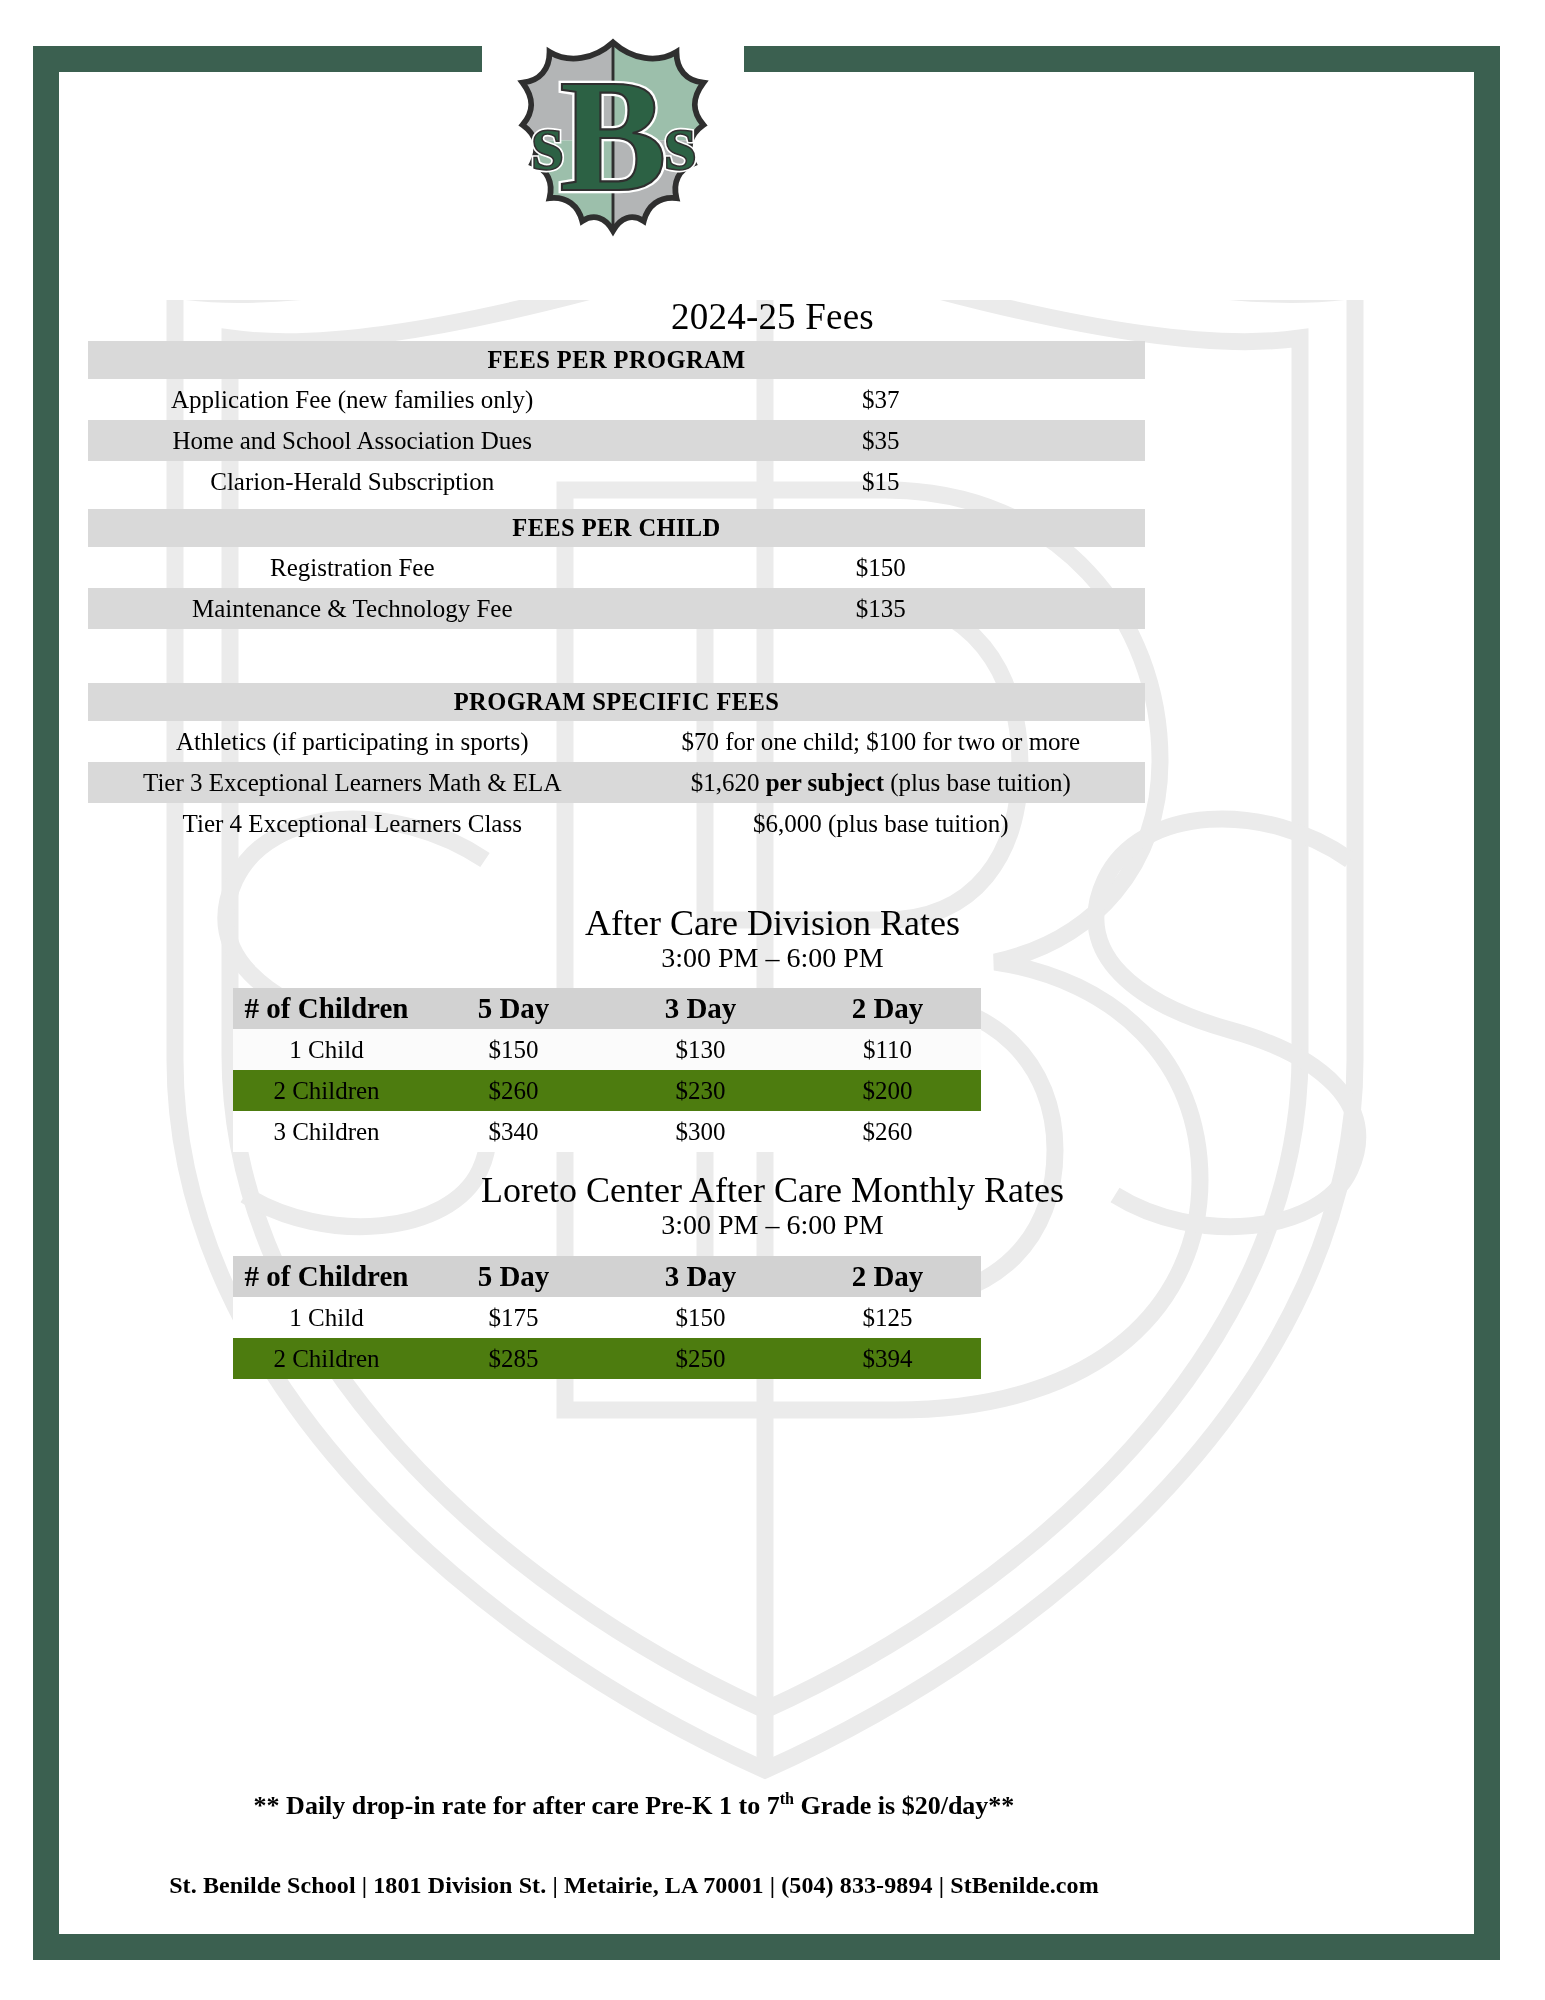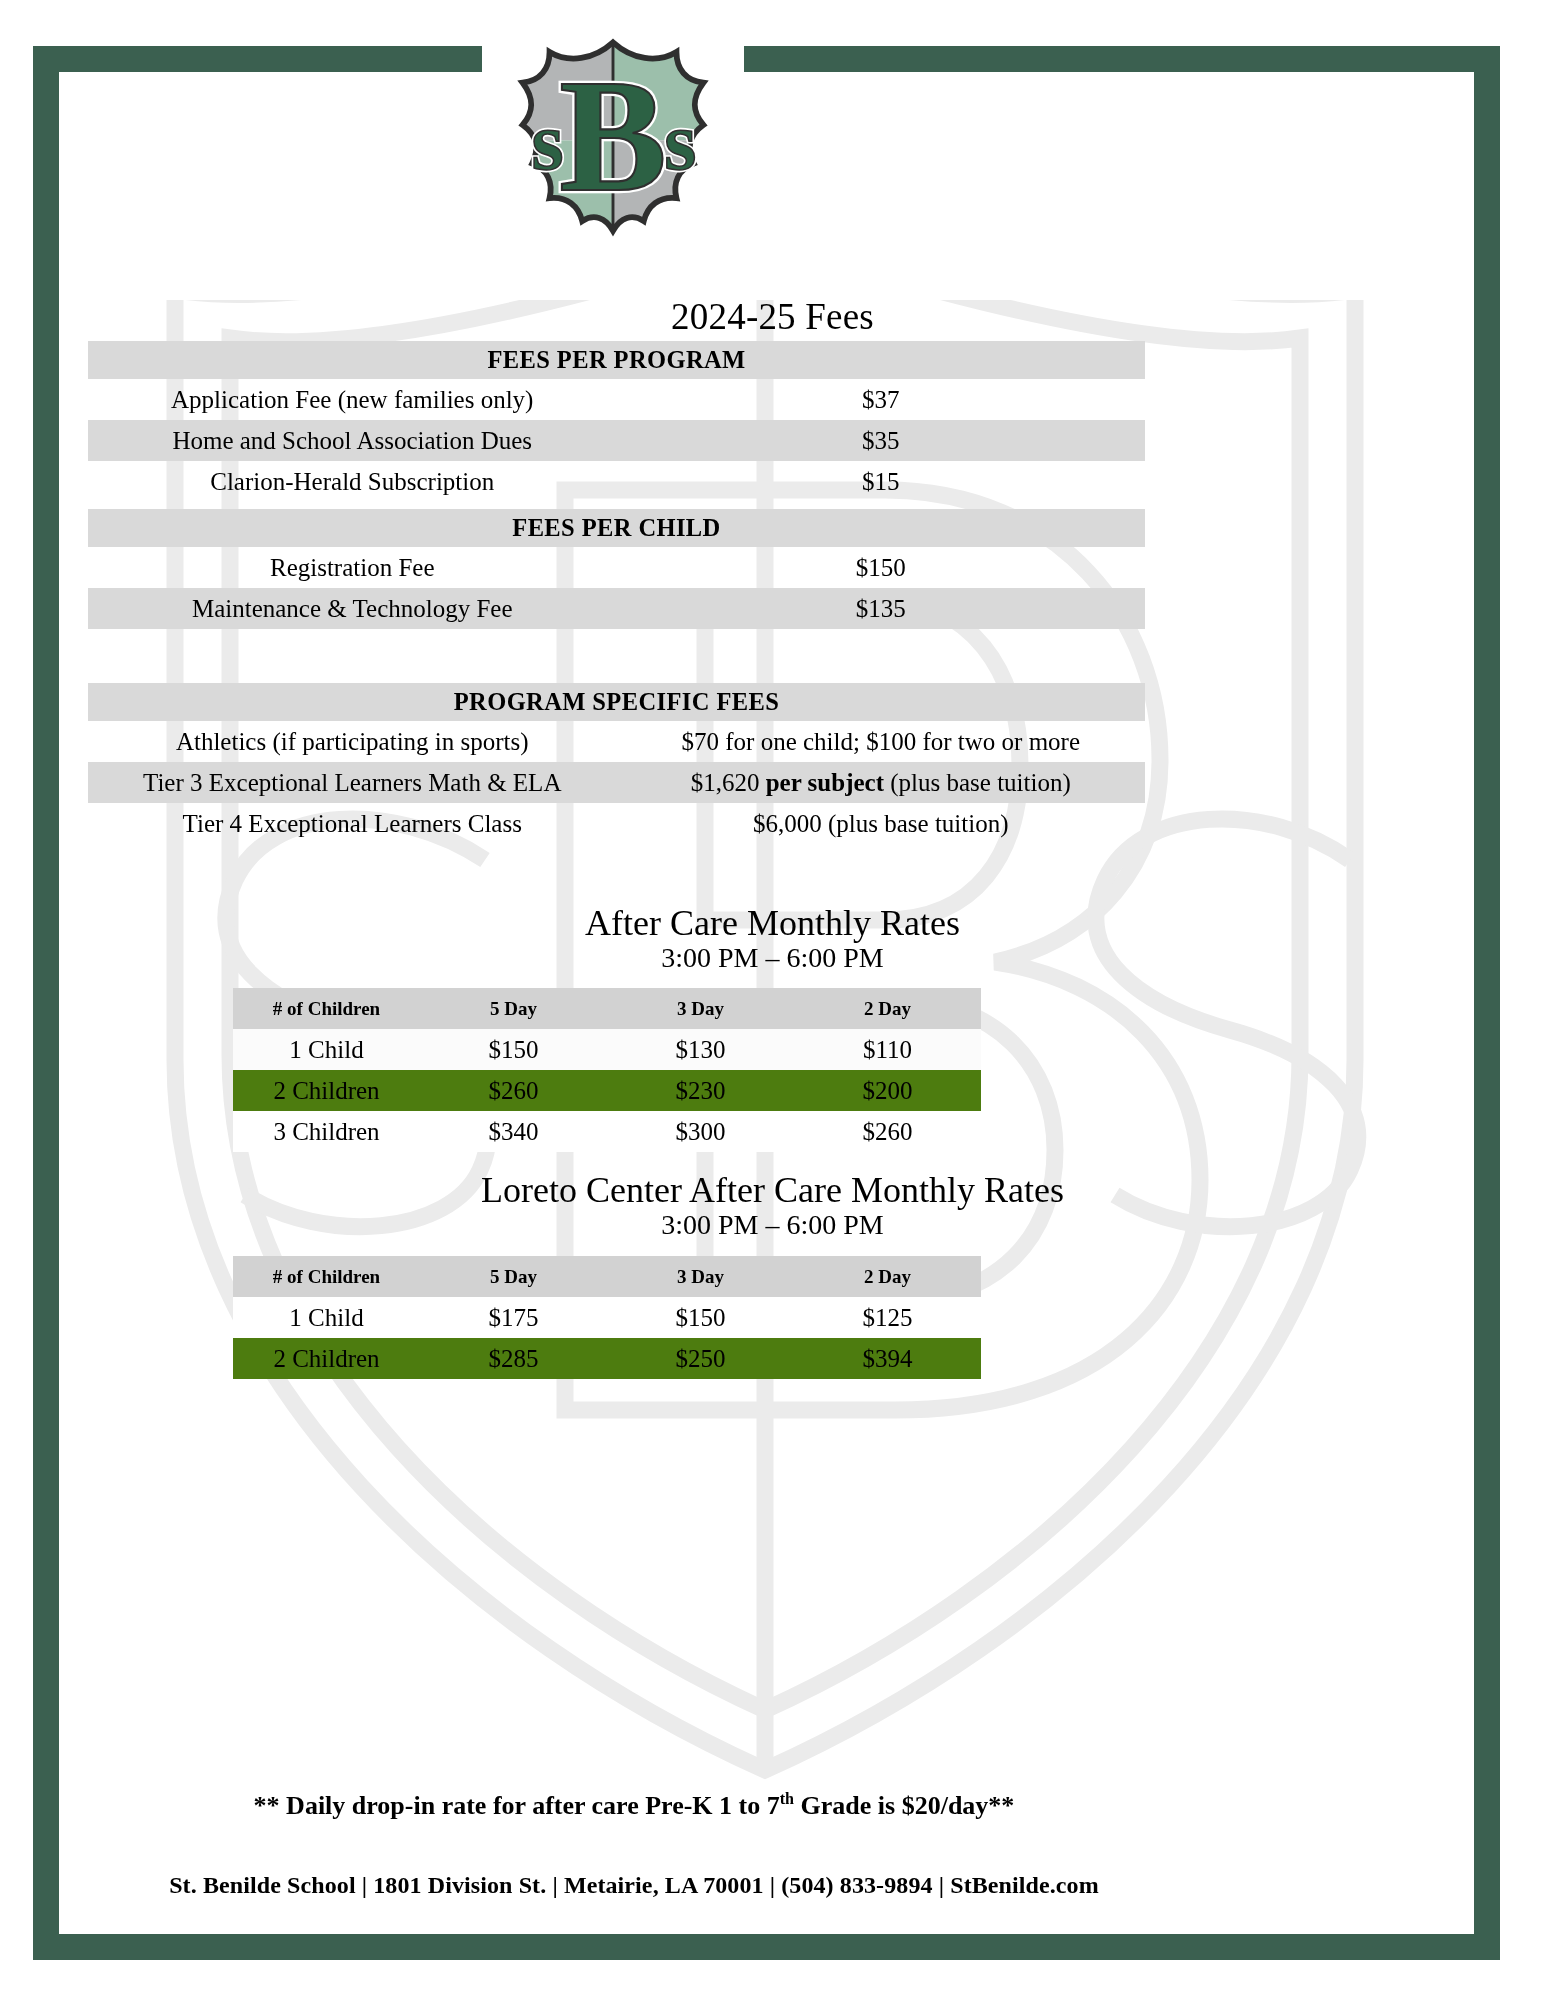--- a/index.html
+++ b/index.html
@@ -155,21 +155,21 @@
   .rate-table td {
     padding: 0;
     height: 41px;
     text-align: center;
     font-weight: normal;
     font-size: 25px;
   }
   .rate-table thead th {
     background: #d2d2d2;
     font-weight: bold;
-    font-size: 19px;
+    font-size: 29px;
   }
   .rate-table tbody tr.odd td { background: #fbfbfb; }
   .rate-table tbody tr.even td { background: #4d7c0f; }
   .rate-table tbody tr.last td { background: #ffffff; margin-top: 47px; }
 
   
   .note-line {
     position: absolute;
     left: 0;
     width: 1268px;
@@ -308,21 +308,21 @@
           <span>$1,620 </span><b>per subject</b><span> (plus base tuition)</span>
         </td>
       </tr>
       <tr class="fee-row">
         <td class="lbl plain">Tier 4 Exceptional Learners Class</td>
         <td class="val plain">$6,000 (plus base tuition)</td>
       </tr>
     </tbody>
   </table>
 
-  <div class="rates-title" style="top:903px;">After Care Monthly Rates</div>
+  <div class="rates-title" style="top:903px;">After Care Division Rates</div>
   <div class="rates-subtitle" style="top:941px;">3:00 PM – 6:00 PM</div>
 
   <table class="rate-table" style="top:988px;">
     <thead>
       <tr>
         <th># of Children</th>
         <th>5 Day</th>
         <th>3 Day</th>
         <th>2 Day</th>
       </tr>

